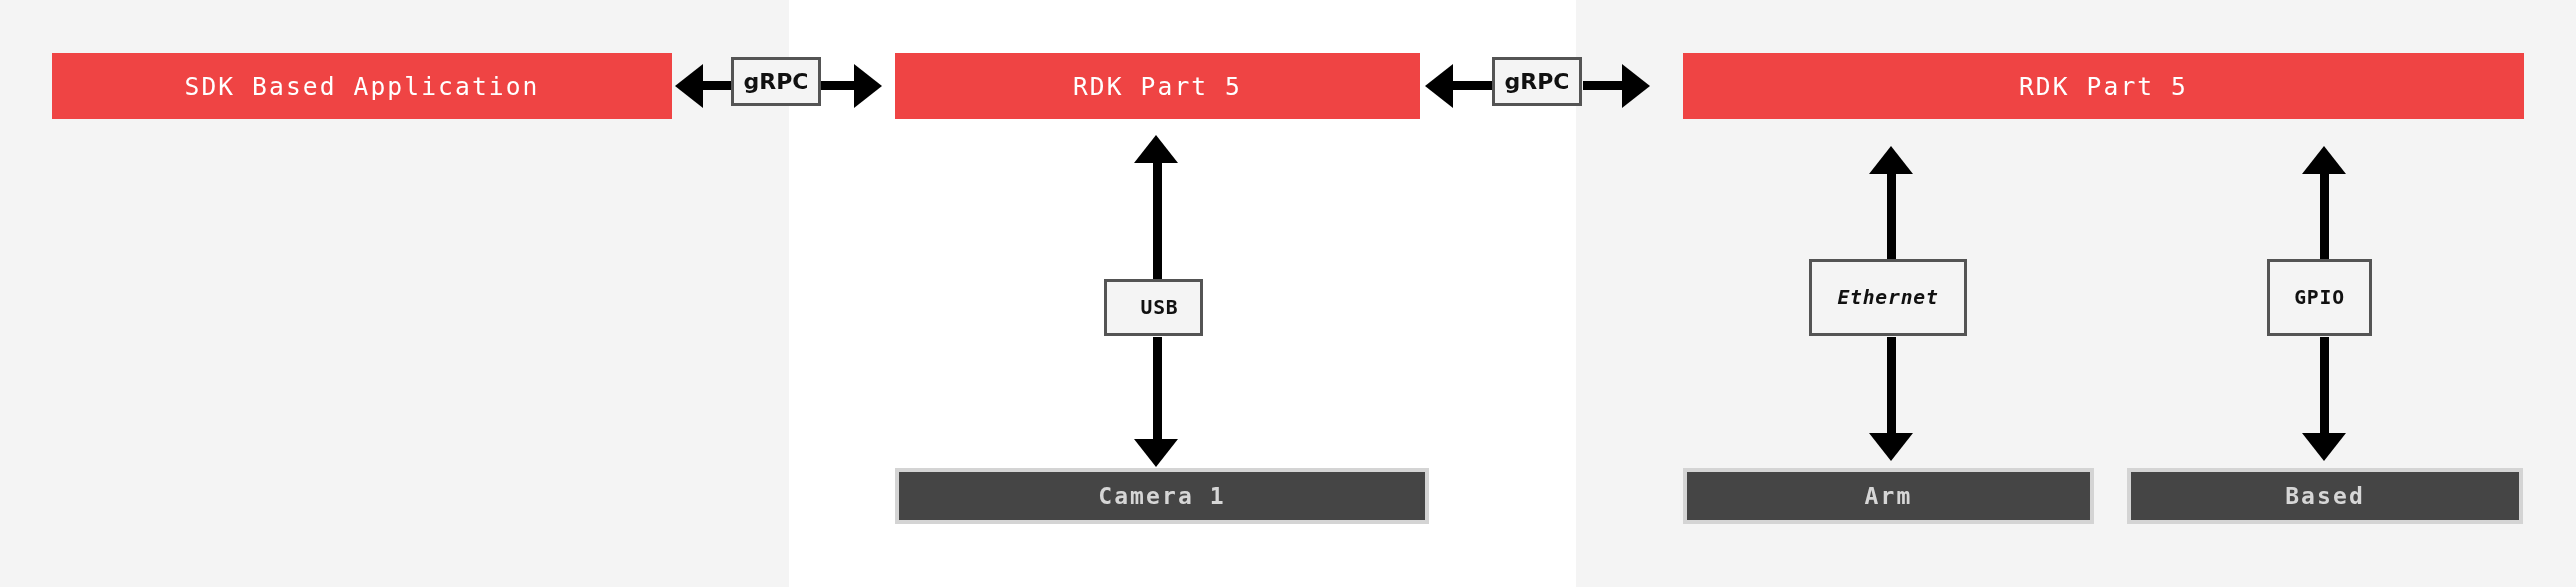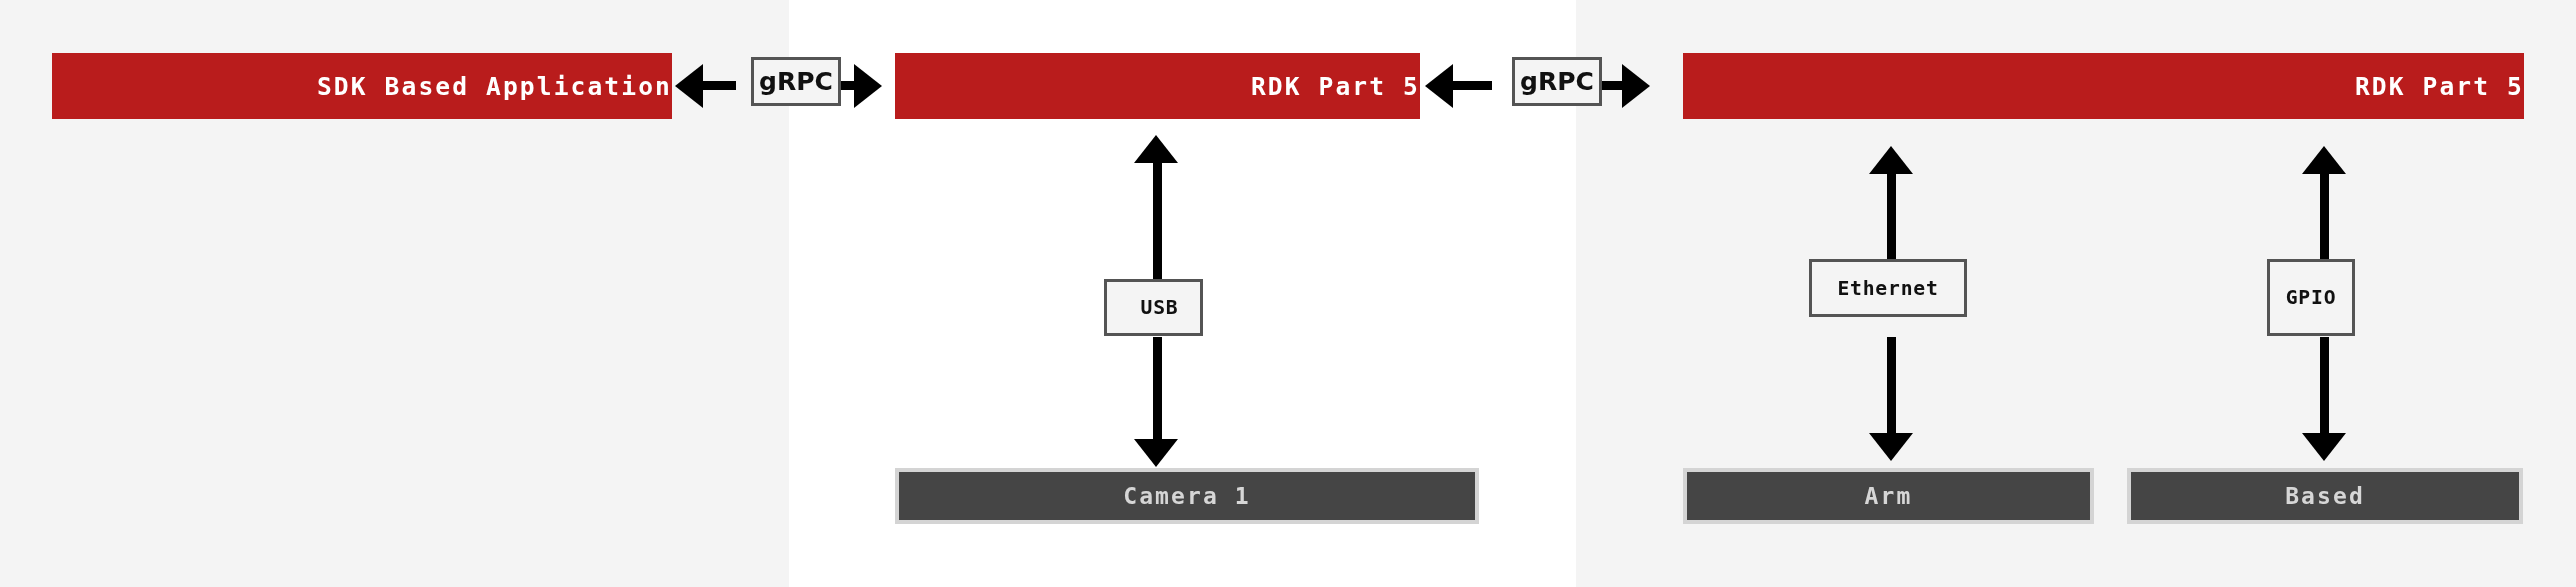--- a/index.html
+++ b/index.html
@@ -21,27 +21,27 @@
     top: 0;
     height: 588px;
   }
   #band-left  { left: 0px;    width: 789px;  background: #f4f4f4; }
   #band-mid   { left: 789px;  width: 787px;  background: #ffffff; }
   #band-right { left: 1576px; width: 1000px; background: #f4f4f4; }
 
   
   .node-dark {
     position: absolute;
-    background: #b91c1c;
+    background: #ef4444;
     color: #ffffff;
     display: flex;
     align-items: center;
-    justify-content: flex-end;
+    justify-content: center;
     font-size: 24.6px;
-    font-weight: bold;
+    font-weight: normal;
     letter-spacing: 2.1px;
     box-sizing: border-box;
   }
 
   
   .node-hw {
     position: absolute;
     background: #454545;
     color: #d6d6d6;
     border: 4.9px solid #d4d4d4;
@@ -64,23 +64,22 @@
     align-items: center;
     justify-content: center;
     font-size: 19.7px;
     font-weight: bold;
     letter-spacing: 0.8px;
     box-sizing: border-box;
     z-index: 6;
   }
   .label-box.sans {
     font-family: "DejaVu Sans", "Liberation Sans", sans-serif;
-    font-size: 25px;
+    font-size: 22px;
     letter-spacing: 0px;
-    margin-left: 20px;
   }
 
   
   .h-shaft {
     position: absolute;
     height: 9px;
     background: #000000;
     z-index: 4;
   }
   .v-shaft {
@@ -163,38 +162,38 @@
   <div class="label-box" style="left:1104px; top:279px; width:99px; height:57px;padding-left:12px;">
     <span>USB</span>
   </div>
 
   <div class="v-shaft" style="left:1153px; top:337px; height:103px;"></div>
   <div class="arrow-head head-down" style="left:1134px; top:439px;"></div>
 
   <div class="arrow-head head-up" style="left:1869px; top:146px;"></div>
   <div class="v-shaft" style="left:1887px; top:171px; height:90px;"></div>
 
-  <div class="label-box" style="left:1809px; top:259px; width:158px; height:58px;">
+  <div class="label-box" style="left:1809px; top:259px; width:158px; height:77px;font-style:italic;">
     <span>Ethernet</span>
   </div>
 
   <div class="v-shaft" style="left:1887px; top:337px; height:97px;"></div>
   <div class="arrow-head head-down" style="left:1869px; top:433px;"></div>
 
   <div class="arrow-head head-up" style="left:2302px; top:146px;"></div>
   <div class="v-shaft" style="left:2320px; top:171px; height:90px;"></div>
 
-  <div class="label-box" style="left:2267px; top:259px; width:88px; height:77px;">
+  <div class="label-box" style="left:2267px; top:259px; width:105px; height:77px;">
     <span>GPIO</span>
   </div>
 
   <div class="v-shaft" style="left:2320px; top:337px; height:97px;"></div>
   <div class="arrow-head head-down" style="left:2302px; top:433px;"></div>
 
-  <div class="node-hw" style="left:895px; top:468px; width:584px; height:56px;">
+  <div class="node-hw" style="left:895px; top:468px; width:534px; height:56px;">
     <span>Camera 1</span>
   </div>
 
   <div class="node-hw" style="left:1683px; top:468px; width:411px; height:56px;">
     <span>Arm</span>
   </div>
 
   <div class="node-hw" style="left:2127px; top:468px; width:396px; height:56px;">
     <span>Based</span>
   </div>

